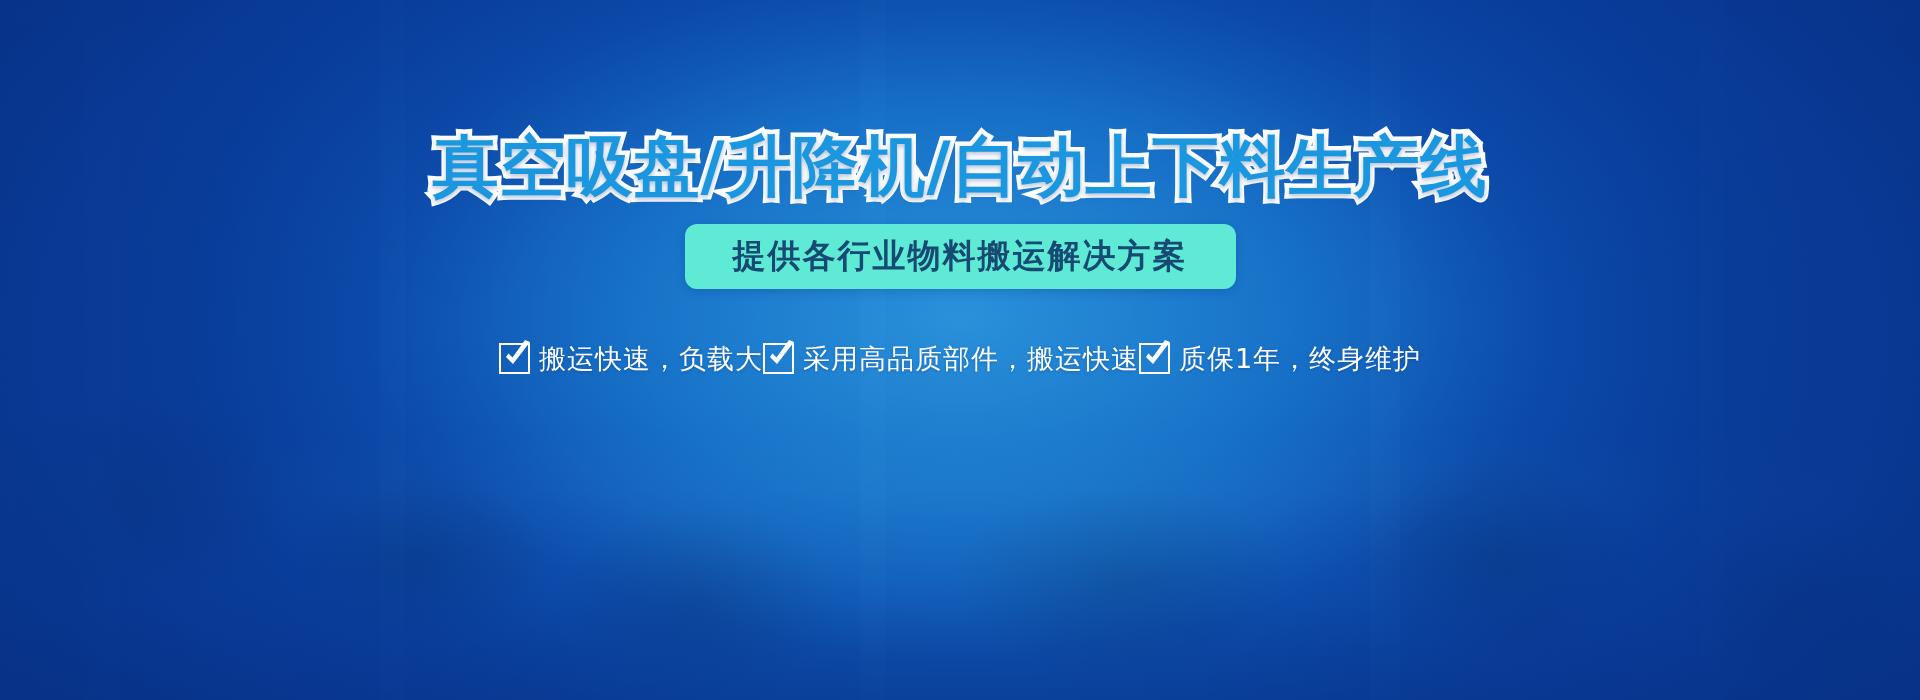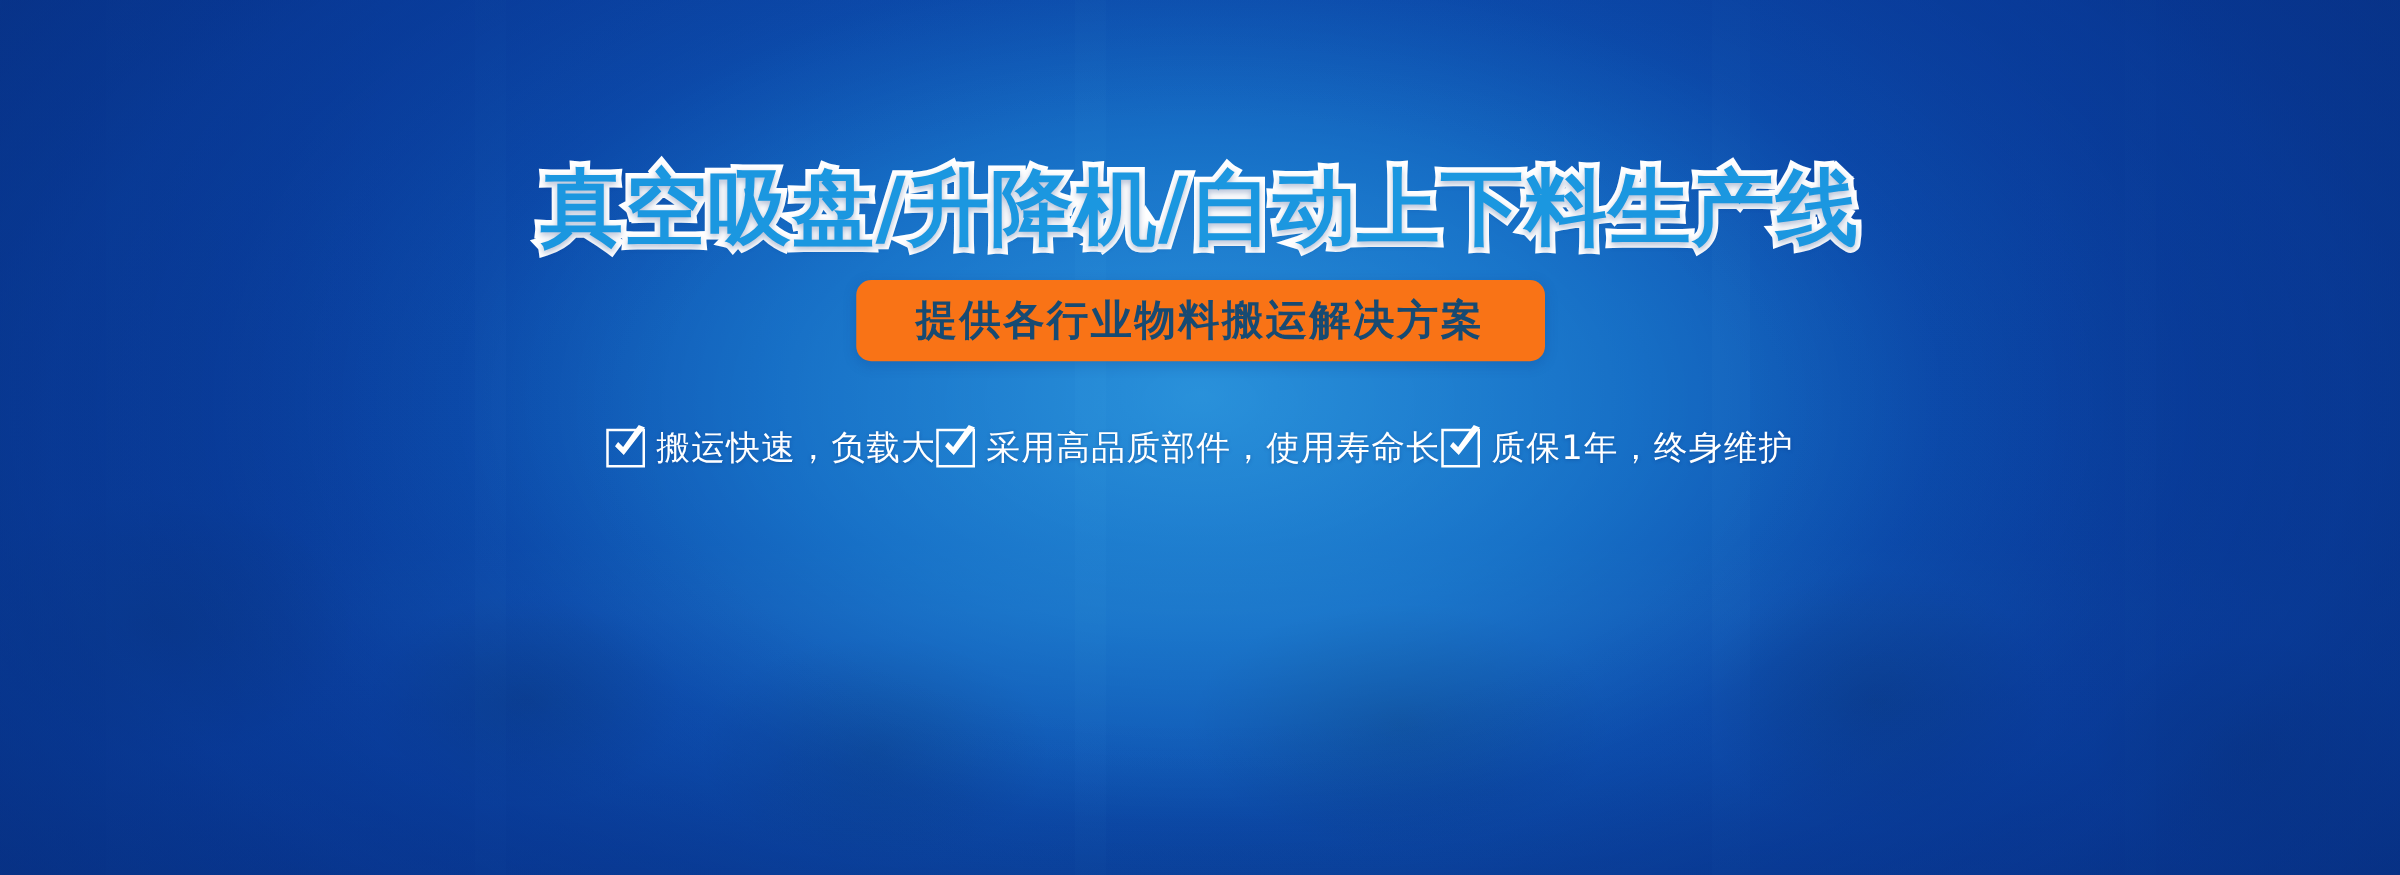--- a/index.html
+++ b/index.html
@@ -89,21 +89,21 @@
     color:#1b97e0;
     white-space:nowrap;
     -webkit-text-stroke:9px #ffffff;
     paint-order:stroke fill;
     text-shadow:0 2px 5px rgba(6,48,120,0.32);
   }
 
   
   .badge {
     margin-top:22px;
-    background:#f97316;
+    background:#5eead4;
     color:#174a72;
     font-size:33px;
     font-weight:700;
     letter-spacing:2px;
     line-height:1;
     padding:15px 48px 17px;
     border-radius:12px;
     white-space:nowrap;
     box-shadow:0 3px 10px rgba(8,50,125,0.22);
   }
@@ -163,21 +163,21 @@
         </span>
         <span class="feature-label">搬运快速，负载大</span>
       </div>
 
       <div class="feature">
         <span class="check-box">
           <svg viewBox="0 0 36 36" aria-hidden="true">
             <path d="M7 19 L14 26 L31 4 L26 2 L13.5 19.5 L9.5 15.5 Z" fill="#ffffff"></path>
           </svg>
         </span>
-        <span class="feature-label">采用高品质部件，使用寿命长</span>
+        <span class="feature-label">采用高品质部件，搬运快速</span>
       </div>
 
       <div class="feature">
         <span class="check-box">
           <svg viewBox="0 0 36 36" aria-hidden="true">
             <path d="M7 19 L14 26 L31 4 L26 2 L13.5 19.5 L9.5 15.5 Z" fill="#ffffff"></path>
           </svg>
         </span>
         <span class="feature-label">质保1年，终身维护</span>
       </div>

